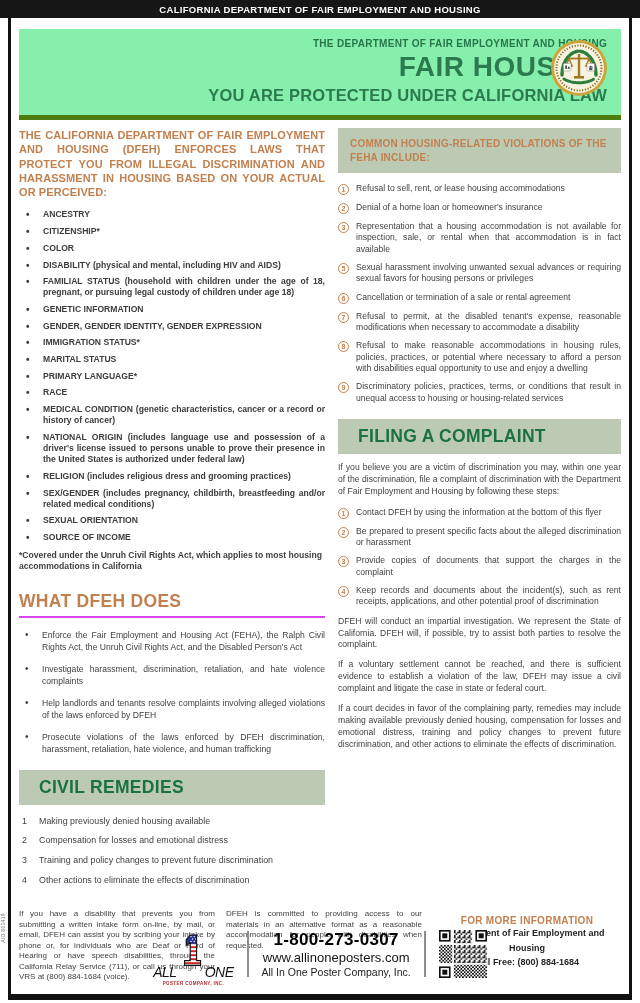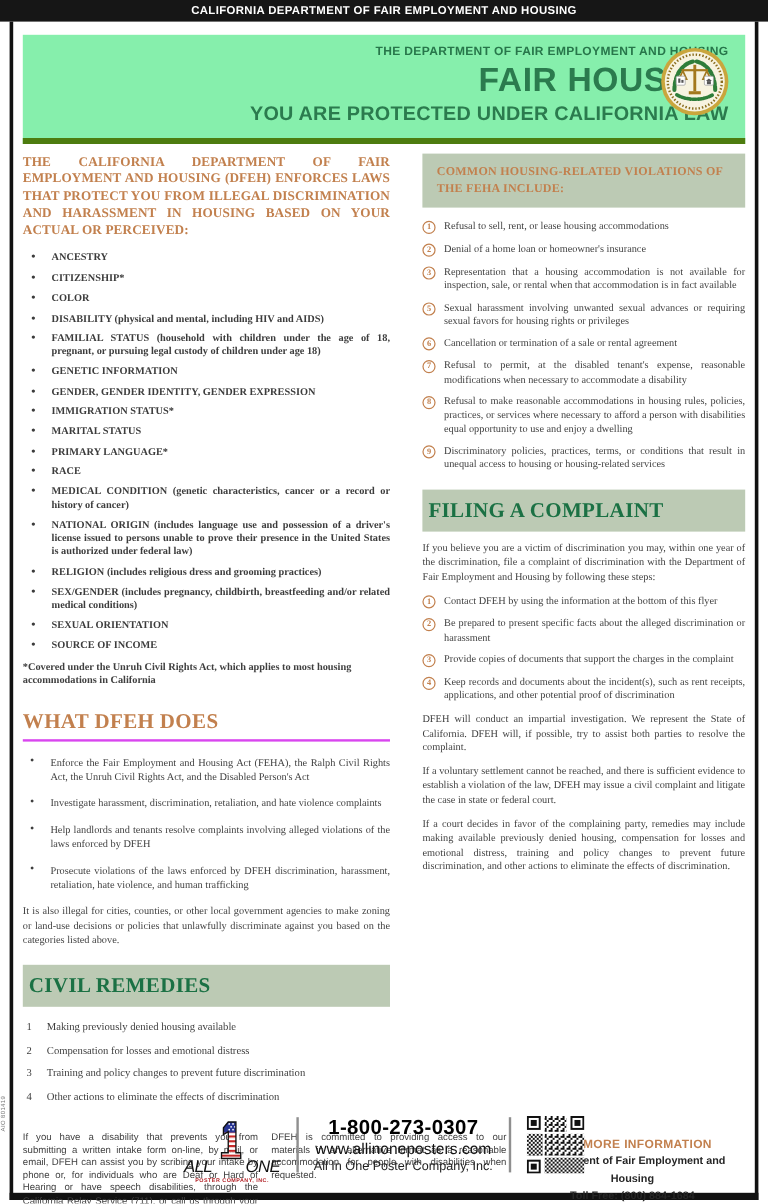--- a/index.html
+++ b/index.html
@@ -12,42 +12,42 @@
   .frame { position: absolute; top: 18px; left: 8px; right: 8px; bottom: 3px;
     border-left: 3px solid #111; border-right: 3px solid #111; border-bottom: 6px solid #111;
     padding: 7px 8px 0 8px; }
 
   .header-band { background: #86efac; border-bottom: 5px solid #4d7c0f; padding: 9px 14px 10px 16px; position: relative; margin-top: 4px; text-align: right; }
   .header-dept { font-size: 10px; color: #27764a; font-weight: bold; letter-spacing: .3px; }
   .header-title { font-size: 28px; color: #2b7b4e; font-weight: bold; letter-spacing: .5px; margin: 2px 0 3px; }
   .header-sub { font-size: 16.5px; color: #2b7b4e; font-weight: bold; letter-spacing: .2px; }
   .seal { position: absolute; right: 13px; top: 10px; width: 58px; height: 58px; }
 
-  .columns { display: flex; gap: 27px; margin-top: 8px; font-family: Liberation Serif, serif; }
+  .columns { display: flex; gap: 13px; margin-top: 8px; }
   .col-left { width: 306px; flex: 0 0 306px; }
   .col-right { flex: 1; }
 
   .lead-heading { color: #c2804e; font-weight: bold; font-size: 11px; line-height: 1.3; text-align: justify; letter-spacing: .1px; }
 
   .cat-list { list-style: none; margin-top: 10px; }
   .cat-list li { position: relative; padding-left: 24px; font-size: 8.6px; font-weight: bold; color: #3c3c3c; margin-bottom: 5.5px; line-height: 1.3; text-align: justify; }
   .cat-list li::before { content: "\2022"; position: absolute; left: 7px; top: -1px; font-size: 10px; }
 
   .footnote { font-size: 8.6px; font-weight: bold; margin-top: 7px; line-height: 1.3; }
 
   .sec-underline { color: #c2804e; font-size: 17.5px; font-weight: bold; letter-spacing: .3px;
     border-bottom: 2px solid #d946ef; padding-bottom: 4px; margin-top: 18px; }
 
   .b-list { list-style: none; margin-top: 11px; }
   .b-list li { position: relative; padding-left: 23px; font-size: 8.6px; line-height: 1.4; text-align: justify; margin-bottom: 10px; }
   .b-list li::before { content: "\2022"; position: absolute; left: 6px; top: -1px; font-size: 10px; }
 
   .note { font-size: 8.6px; line-height: 1.4; text-align: justify; margin-top: 1px; }
 
-  .bar-heading { background: #bccab4; padding: 7px 5px; font-size: 17.5px; font-weight: bold; letter-spacing: .3px; margin-top: 15px; }
+  .bar-heading { background: #bccab4; padding: 7px 20px; font-size: 17.5px; font-weight: bold; letter-spacing: .3px; margin-top: 15px; }
   .green-t { color: #1b7144; }
 
   .num-list { list-style: none; margin-top: 11px; }
   .num-list li { display: flex; font-size: 8.9px; margin-bottom: 8px; line-height: 1.3; }
   .num-list .n { flex: 0 0 20px; padding-left: 3px; }
 
   .viol-head { background: #bccab4; color: #c2804e; font-size: 10px; font-weight: bold; line-height: 1.35; padding: 9px 12px; letter-spacing: .2px; }
 
   .circ-list { list-style: none; margin-top: 10px; }
   .circ-list li { display: flex; gap: 7px; margin-bottom: 7px; font-size: 8.6px; line-height: 1.32; text-align: justify; }
@@ -139,21 +139,20 @@
 
         <div class="footnote">*Covered under the Unruh Civil Rights Act, which applies to most housing accommodations in California</div>
 
         <div class="sec-underline">WHAT DFEH DOES</div>
         <ul class="b-list">
           <li>Enforce the Fair Employment and Housing Act (FEHA), the Ralph Civil Rights Act, the Unruh Civil Rights Act, and the Disabled Person's Act</li>
           <li>Investigate harassment, discrimination, retaliation, and hate violence complaints</li>
           <li>Help landlords and tenants resolve complaints involving alleged violations of the laws enforced by DFEH</li>
           <li>Prosecute violations of the laws enforced by DFEH discrimination, harassment, retaliation, hate violence, and human trafficking</li>
         </ul>
-        <div class="note">It is also illegal for cities, counties, or other local government agencies to make zoning or land-use decisions or policies that unlawfully discriminate against you based on the categories listed above.</div>
 
         <div class="bar-heading green-t">CIVIL REMEDIES</div>
         <ol class="num-list">
           <li>
               <span class="n">1</span>
               <span>Making previously denied housing available</span>
             </li>
           <li>
               <span class="n">2</span>
               <span>Compensation for losses and emotional distress</span>
@@ -179,33 +178,33 @@
           <li>
               <span class="circ">2</span>
               <span>Denial of a home loan or homeowner's insurance</span>
             </li>
           <li>
               <span class="circ">3</span>
               <span>Representation that a housing accommodation is not available for inspection, sale, or rental when that accommodation is in fact available</span>
             </li>
           <li>
               <span class="circ">5</span>
-              <span>Sexual harassment involving unwanted sexual advances or requiring sexual favors for housing rights or privileges</span>
+              <span>Sexual harassment involving unwanted sexual advances or requiring sexual favors for housing persons or privileges</span>
             </li>
           <li>
               <span class="circ">6</span>
               <span>Cancellation or termination of a sale or rental agreement</span>
             </li>
           <li>
               <span class="circ">7</span>
               <span>Refusal to permit, at the disabled tenant's expense, reasonable modifications when necessary to accommodate a disability</span>
             </li>
           <li>
               <span class="circ">8</span>
-              <span>Refusal to make reasonable accommodations in housing rules, policies, practices, or services where necessary to afford a person with disabilities equal opportunity to use and enjoy a dwelling</span>
+              <span>Refusal to make reasonable accommodations in housing rules, policies, practices, or potential where necessary to afford a person with disabilities equal opportunity to use and enjoy a dwelling</span>
             </li>
           <li>
               <span class="circ">9</span>
               <span>Discriminatory policies, practices, terms, or conditions that result in unequal access to housing or housing-related services</span>
             </li>
         </ul>
 
         <div class="bar-heading green-t">FILING A COMPLAINT</div>
         <div class="para">If you believe you are a victim of discrimination you may, within one year of the discrimination, file a complaint of discrimination with the Department of Fair Employment and Housing by following these steps:</div>
         <ul class="circ-list" style="margin-top:9px">

